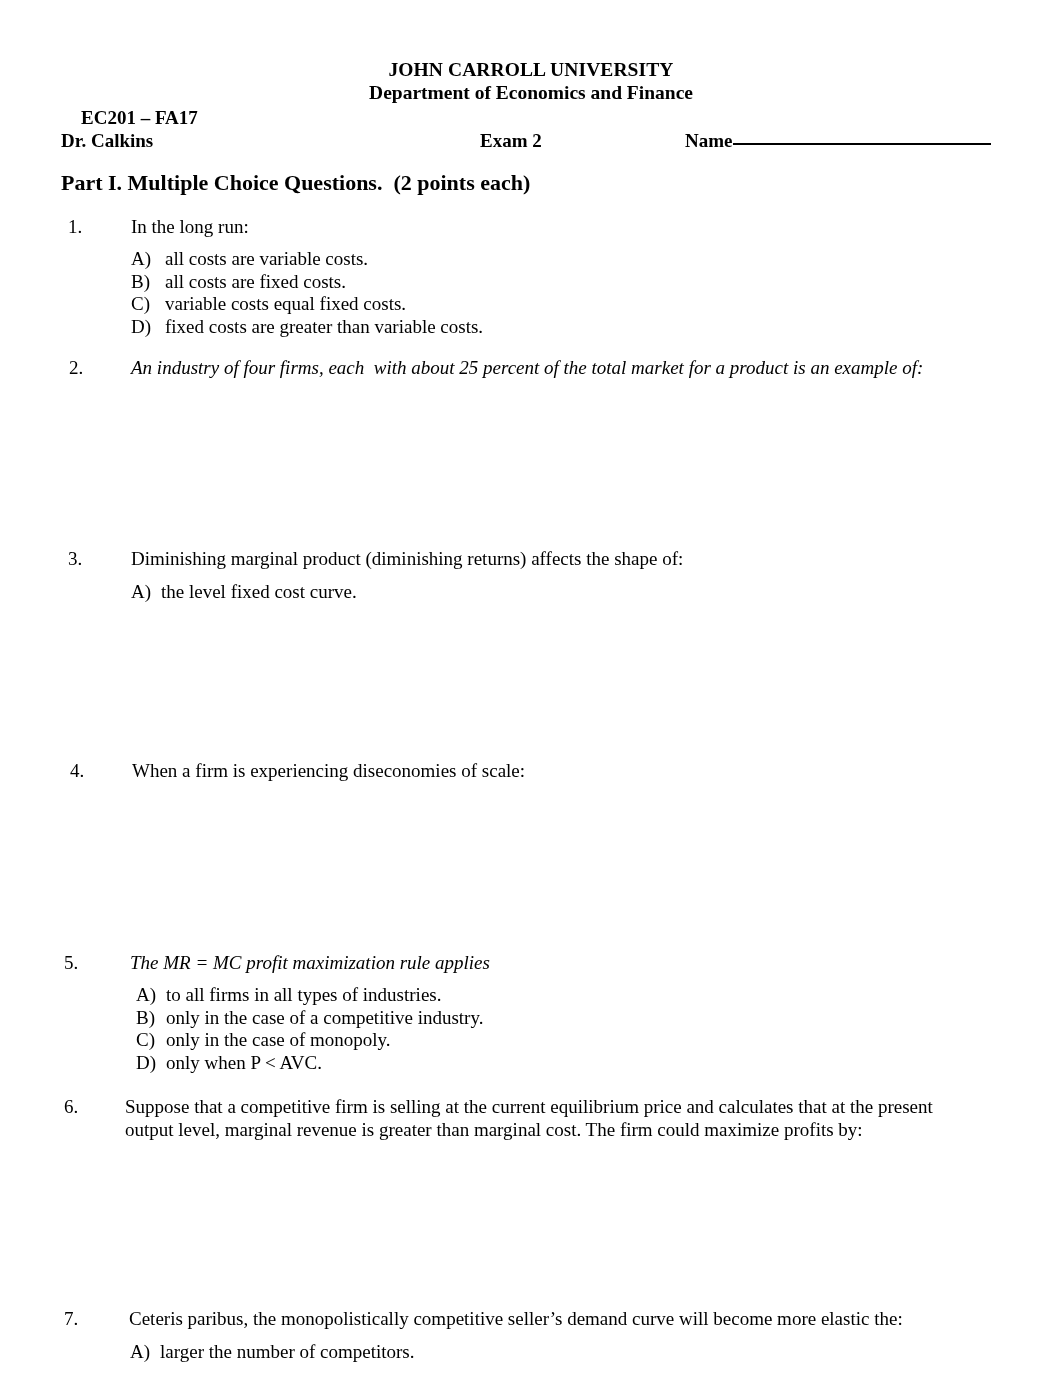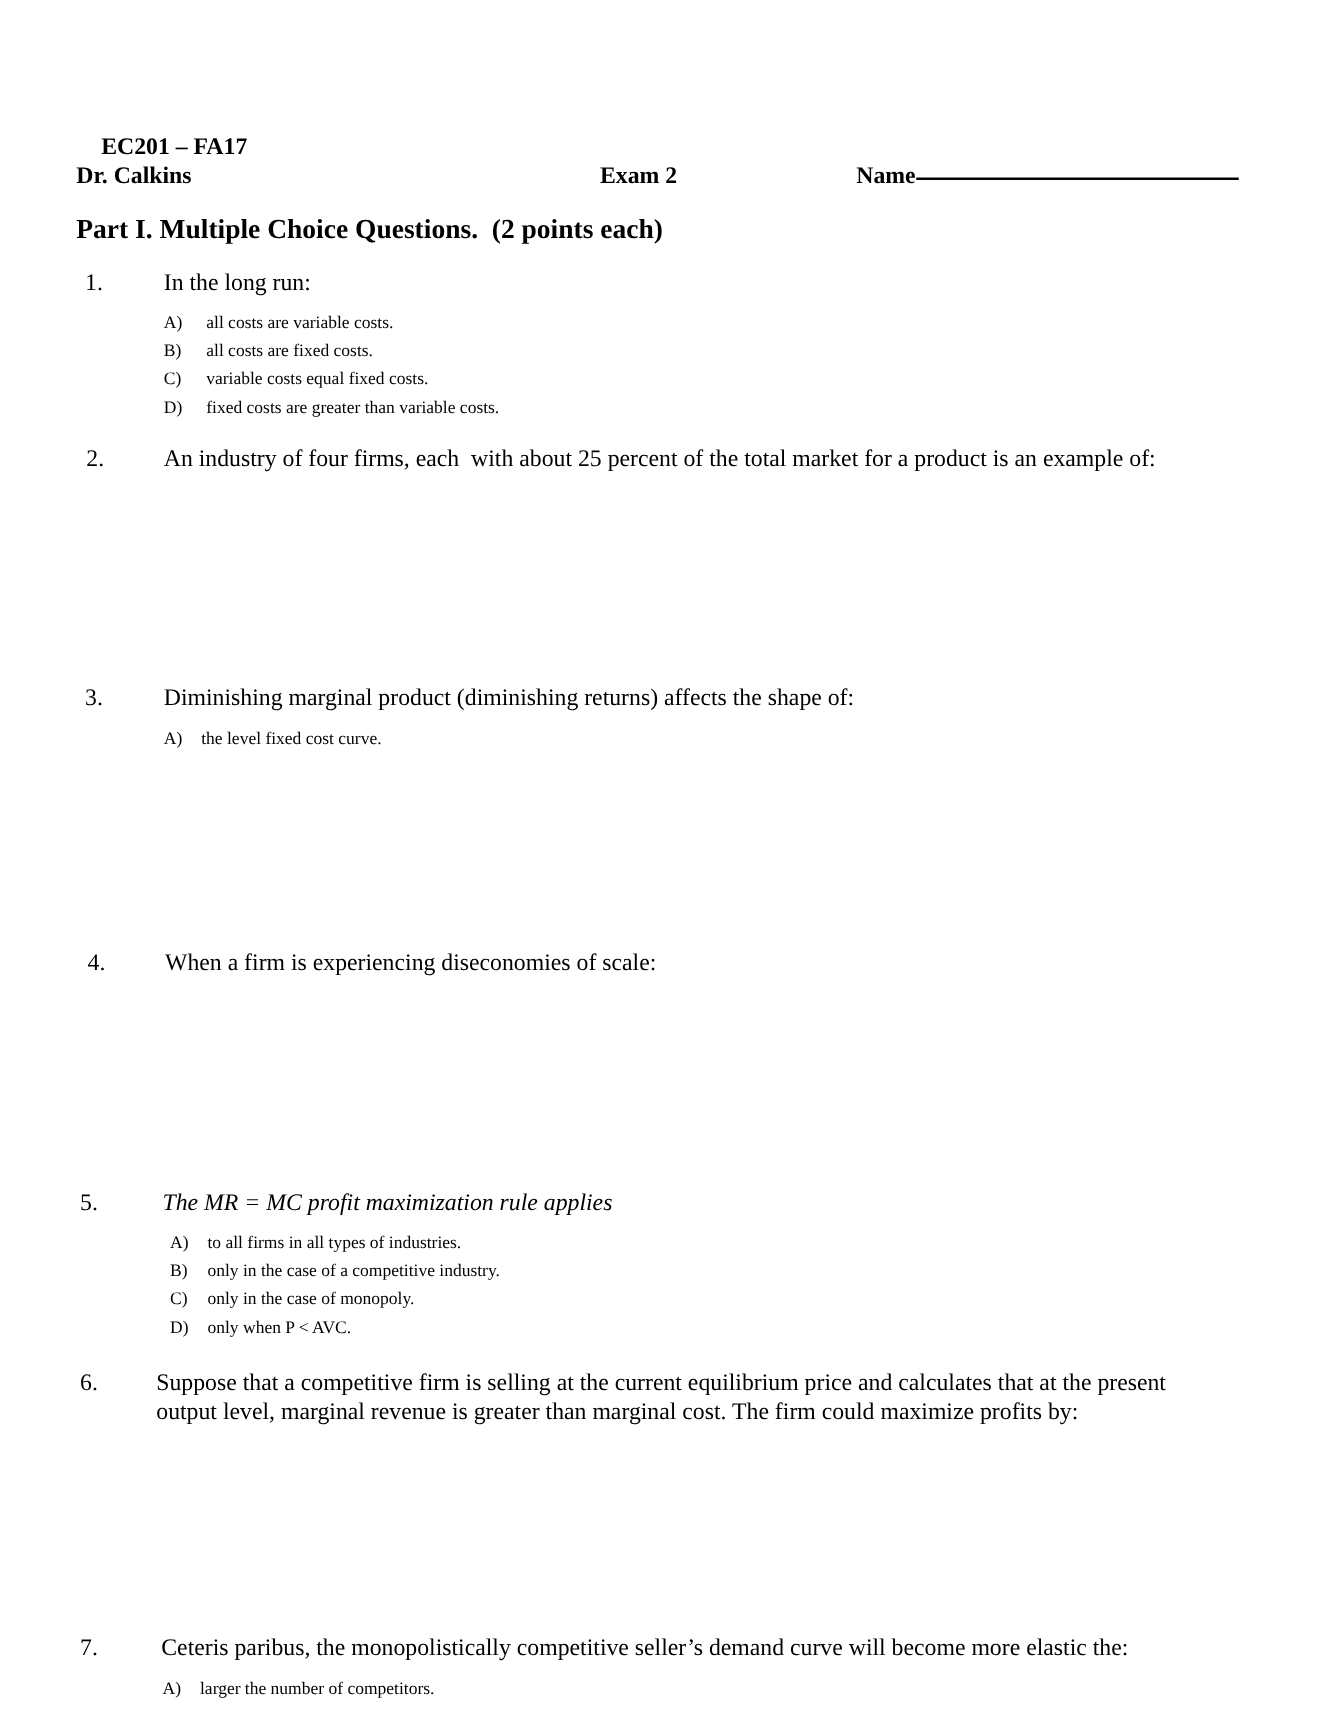--- a/index.html
+++ b/index.html
@@ -132,33 +132,37 @@
     white-space: pre-wrap;
   }
 
   .options {
     position: absolute;
     left: 0;
     top: 0;
   }
   .option {
     position: absolute;
-    font-size: 14px;
+    font-size: 19px;
     line-height: 22.5px;
     white-space: pre;
   }
   .opt-letter {
     display: inline-block;
   }
 </style>
 </head>
 <body>
 
 <div class="page">
 
+  <div class="header-block">
+    <div class="univ-name">JOHN CARROLL UNIVERSITY</div>
+    <div class="dept-name">Department of Economics and Finance</div>
+  </div>
 
   <div class="course-line">EC201 – FA17</div>
 
   <div class="instructor-row">
     <div class="instructor-name">Dr. Calkins</div>
     <div class="exam-label">Exam 2</div>
     <div class="name-field"><span>Name</span><span class="name-rule"></span></div>
   </div>
 
   <div class="part-heading">Part I. Multiple Choice Questions.  (2 points each)</div>
@@ -169,21 +173,21 @@
     <div class="options">
       <div class="option" style="left:63px; top:32px;"><span class="opt-letter" style="width:34px;">A)</span><span>all costs are variable costs.</span></div>
       <div class="option" style="left:63px; top:54.5px;"><span class="opt-letter" style="width:34px;">B)</span><span>all costs are fixed costs.</span></div>
       <div class="option" style="left:63px; top:77px;"><span class="opt-letter" style="width:34px;">C)</span><span>variable costs equal fixed costs.</span></div>
       <div class="option" style="left:63px; top:99.5px;"><span class="opt-letter" style="width:34px;">D)</span><span>fixed costs are greater than variable costs.</span></div>
     </div>
   </div>
 
   <div class="question" style="left:69px; top:357px; width:940px;">
     <div class="q-num">2.</div>
-    <div class="q-text" style="left:62px; width:878px;">An industry of four firms, each  with about 25 percent of the total market for a product is an example of:</div>
+    <div class="q-text" style="left:62px; width:878px;font-style:italic;">An industry of four firms, each  with about 25 percent of the total market for a product is an example of:</div>
   </div>
 
   <div class="question" style="left:68px; top:548px; width:940px;">
     <div class="q-num">3.</div>
     <div class="q-text" style="left:63px; width:877px;">Diminishing marginal product (diminishing returns) affects the shape of:</div>
     <div class="options">
       <div class="option" style="left:63px; top:33px;"><span class="opt-letter" style="width:30px;">A)</span><span>the level fixed cost curve.</span></div>
     </div>
   </div>
 

